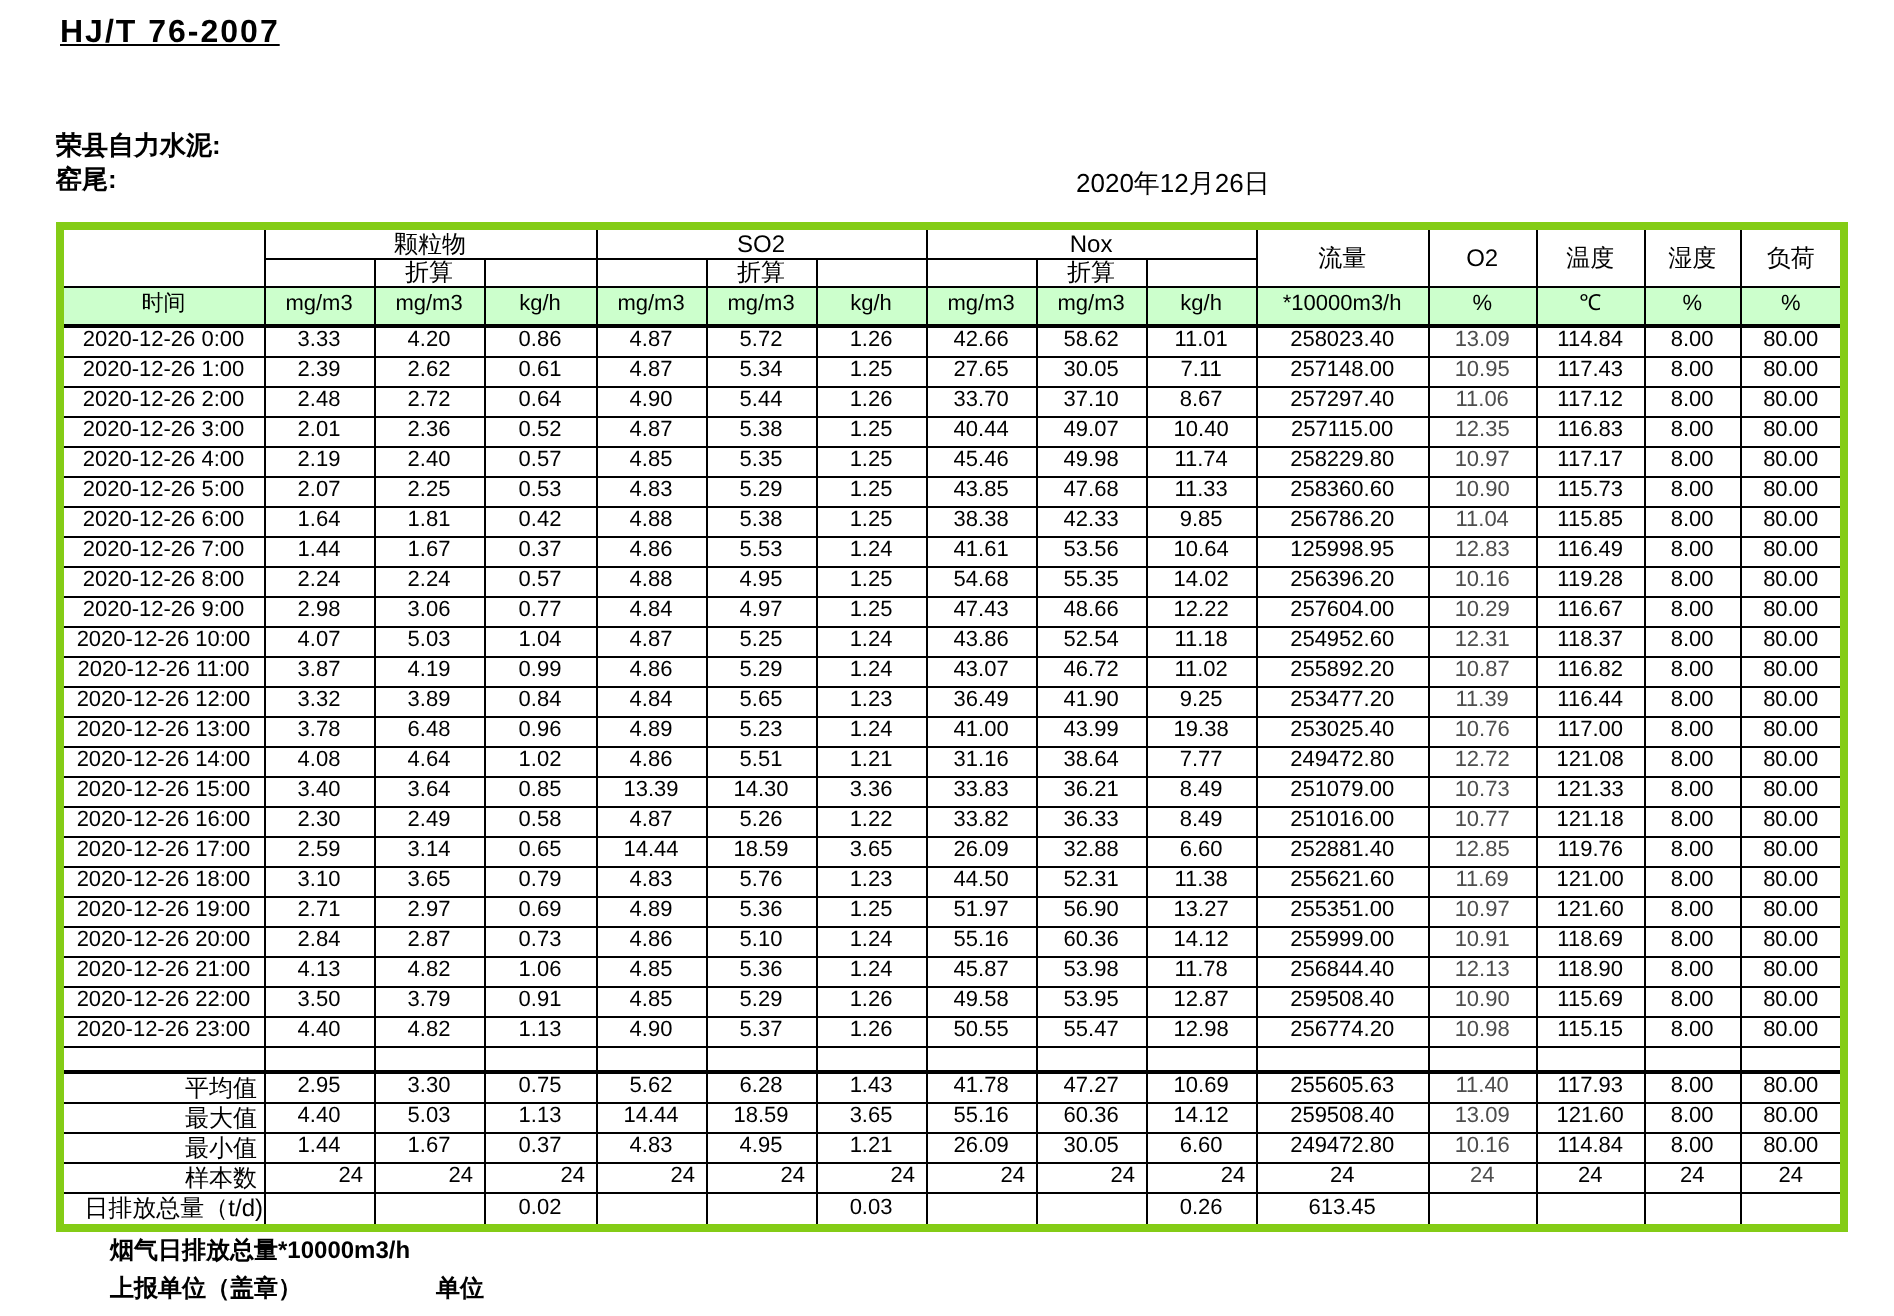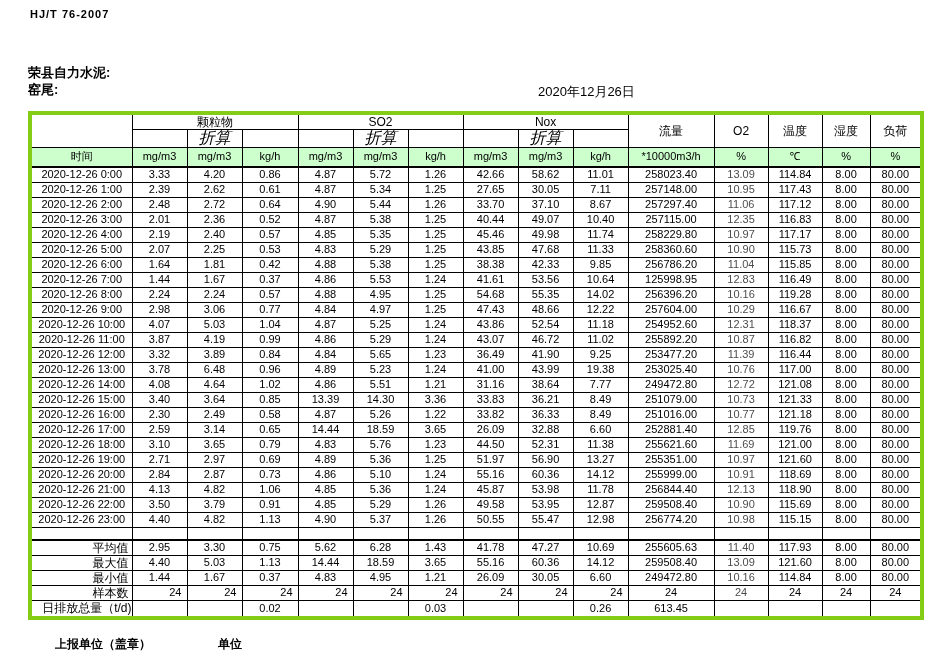--- a/index.html
+++ b/index.html
@@ -1,41 +1,41 @@
 <!DOCTYPE html>
 <html><head>
 <meta charset="utf-8">
 <style>
   html,body { margin:0; padding:0; background:#fff; }
   #canvas {
     position:relative; width:947px; height:658px; background:#ffffff;
     font-family:"Liberation Sans", sans-serif; color:#000;
   }
   .abs { position:absolute; white-space:nowrap; }
-  .std-no   { top:8px;  left:30px;  font-size:11px; font-weight:bold; letter-spacing:1px; }
+  .std-no   { top:8px;  left:30px;  font-size:16px; font-weight:bold; letter-spacing:1px;text-decoration:underline; }
   .title    { top:29px; left:0;  width:660px; text-align:center; font-size:16px; font-weight:bold; }
   .company  { top:64px; left:28px; font-size:13px; font-weight:bold; }
   .location { top:81px; left:28px; font-size:13px; font-weight:bold; }
   .date     { top:83px; left:538px; font-size:13px; }
   .flow-note   { top:617px; left:55px; font-size:12px; font-weight:bold; }
   .report-unit { top:636px; left:55px; font-size:12px; font-weight:bold; }
   .unit-word   { top:636px; left:218px; font-size:12px; font-weight:bold; }
 
   table.report {
     position:absolute; left:28px; top:111px;
     border-collapse:collapse; table-layout:fixed; width:894px;
     border:4px solid #84cc16;
   }
   table.report td, table.report th {
     border:1px solid #000; padding:0; overflow:hidden; white-space:nowrap;
     font-size:11px; font-weight:normal; text-align:center; vertical-align:middle;
     line-height:1.05;
   }
   tr.h1 td { height:14px; font-size:12px; }
-  tr.h2 td { height:13px; font-size:16px;font-style:italic; }
+  tr.h2 td { height:13px; font-size:12px; }
   tr.h3 td { height:18px; background:#ccffcc; border-bottom:2px solid #000; }
   td.time-head { text-align:right; padding-right:5px; font-size:13px; }
   tr.datarow td { height:14px; }
   td.c-time { text-align:right; padding-right:5px; }
   td.c9  { text-align:right; padding-right:5px; }   
   td.c10 { text-align:right; padding-right:9px; color:#4d4d4d; } 
   tr.spacer td { height:11px; }
   tr.sumrow td { height:14px; }
   tr.sumrow.first td { border-top:2px solid #000; }
   tr.sumrow td.lbl { text-align:right; padding-right:3px; font-size:12px; }
@@ -621,15 +621,16 @@
           <td class="c8">0.26</td>
           <td class="c9">613.45</td>
           <td class="c10"></td>
           <td class="c11"></td>
           <td class="c12"></td>
           <td class="c13"></td>
         </tr>
       </tbody>
   </table>
 
+  <div class="abs flow-note">烟气日排放总量*10000m3/h</div>
   <div class="abs report-unit">上报单位（盖章）</div>
   <div class="abs unit-word">单位</div>
 </div>
 
 </body></html>

